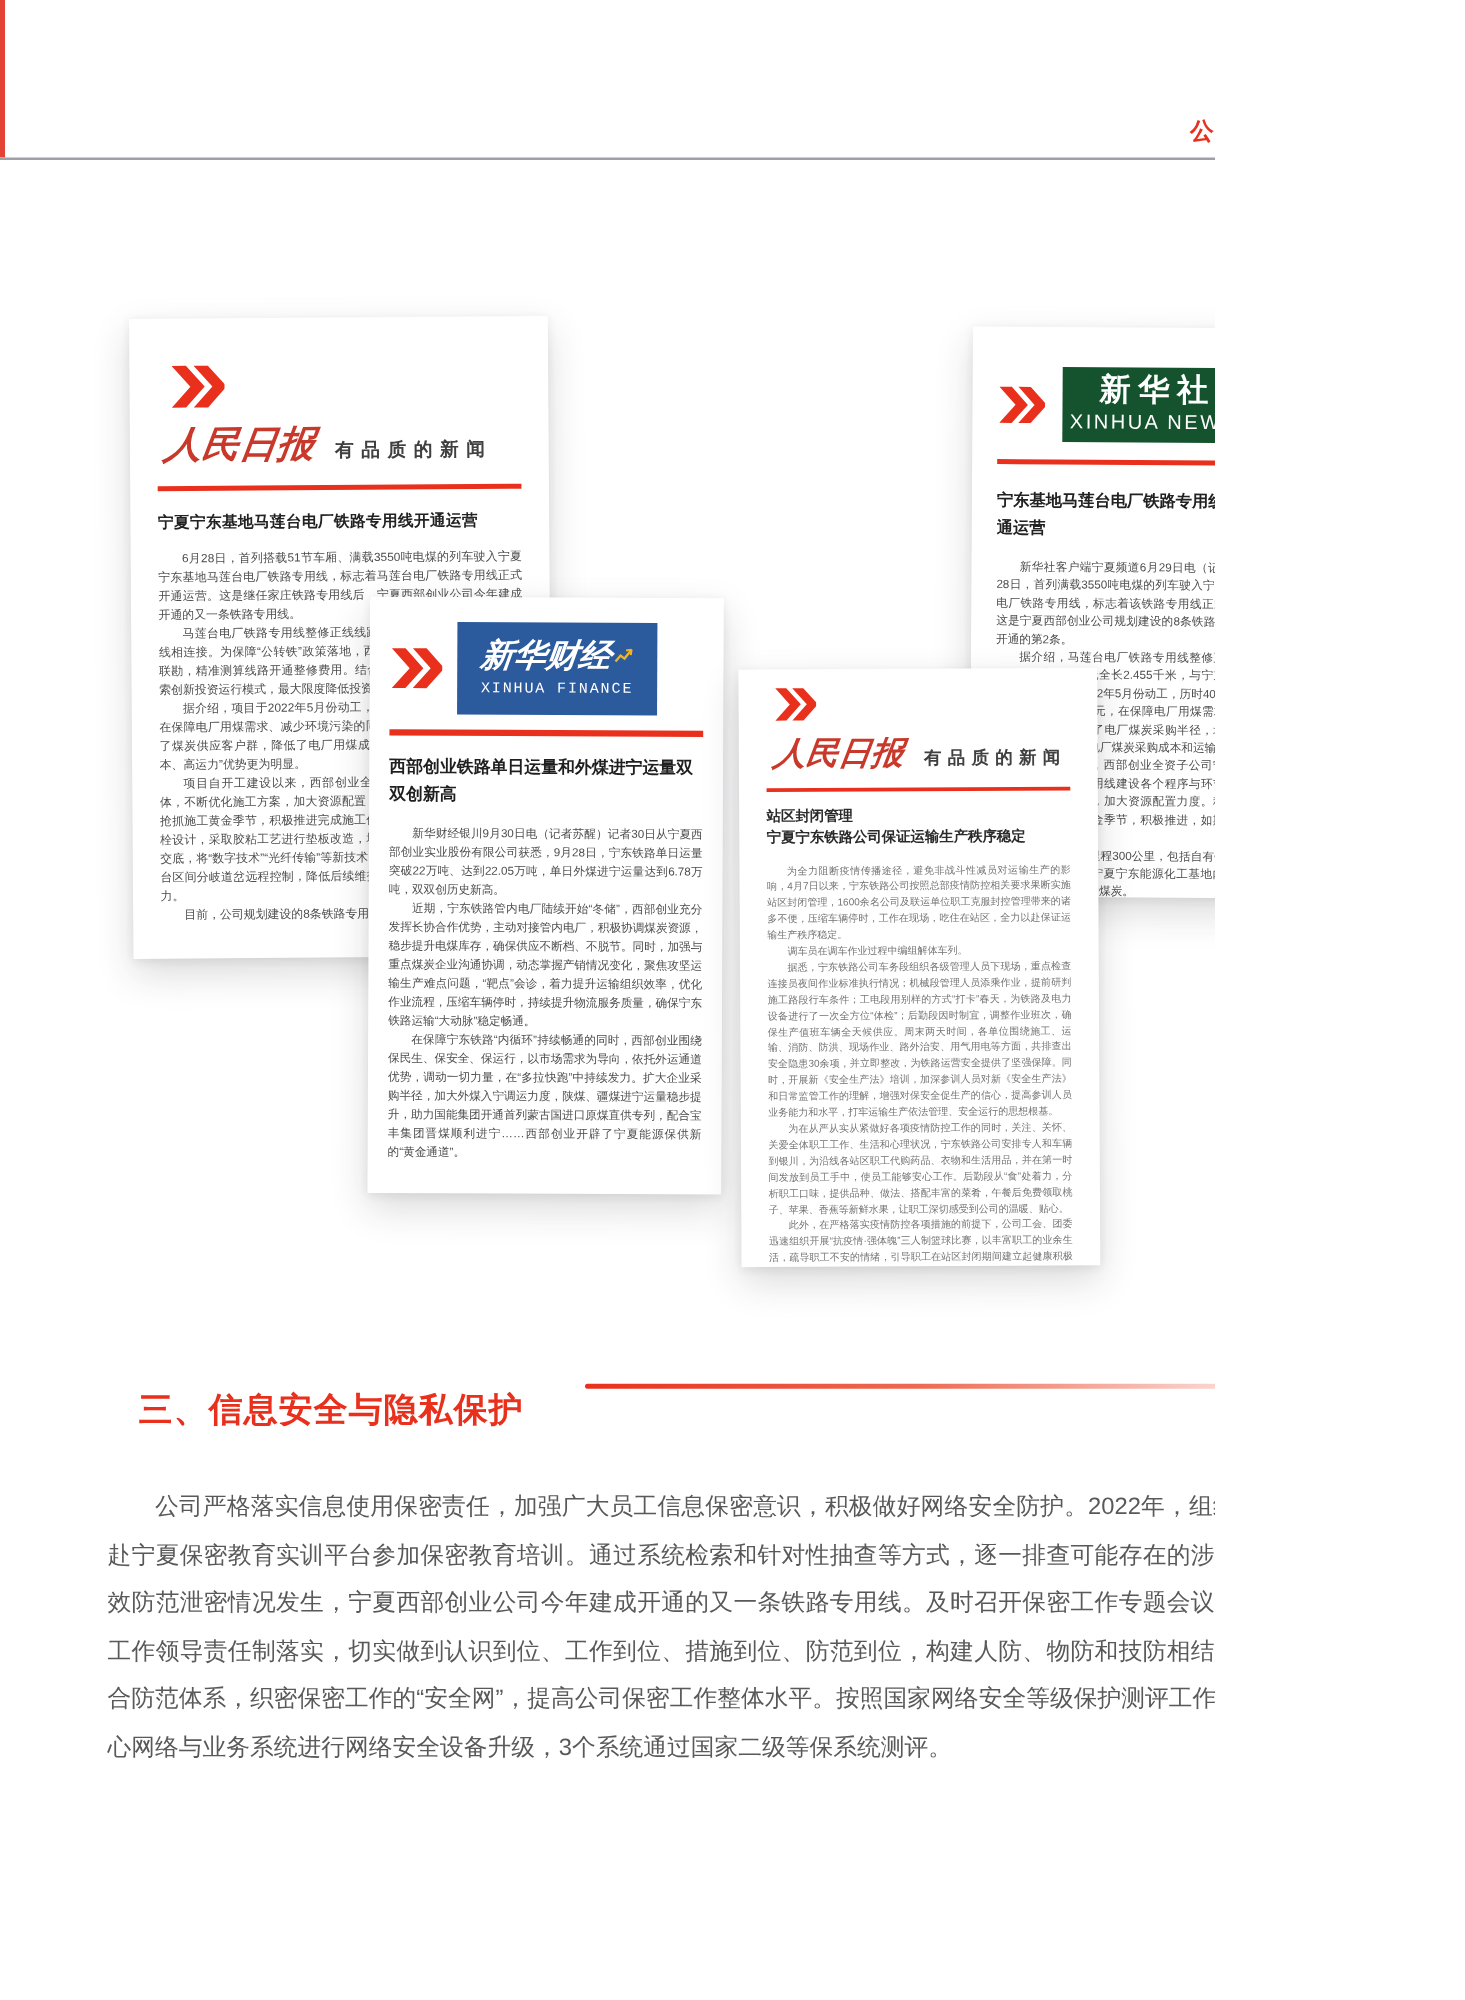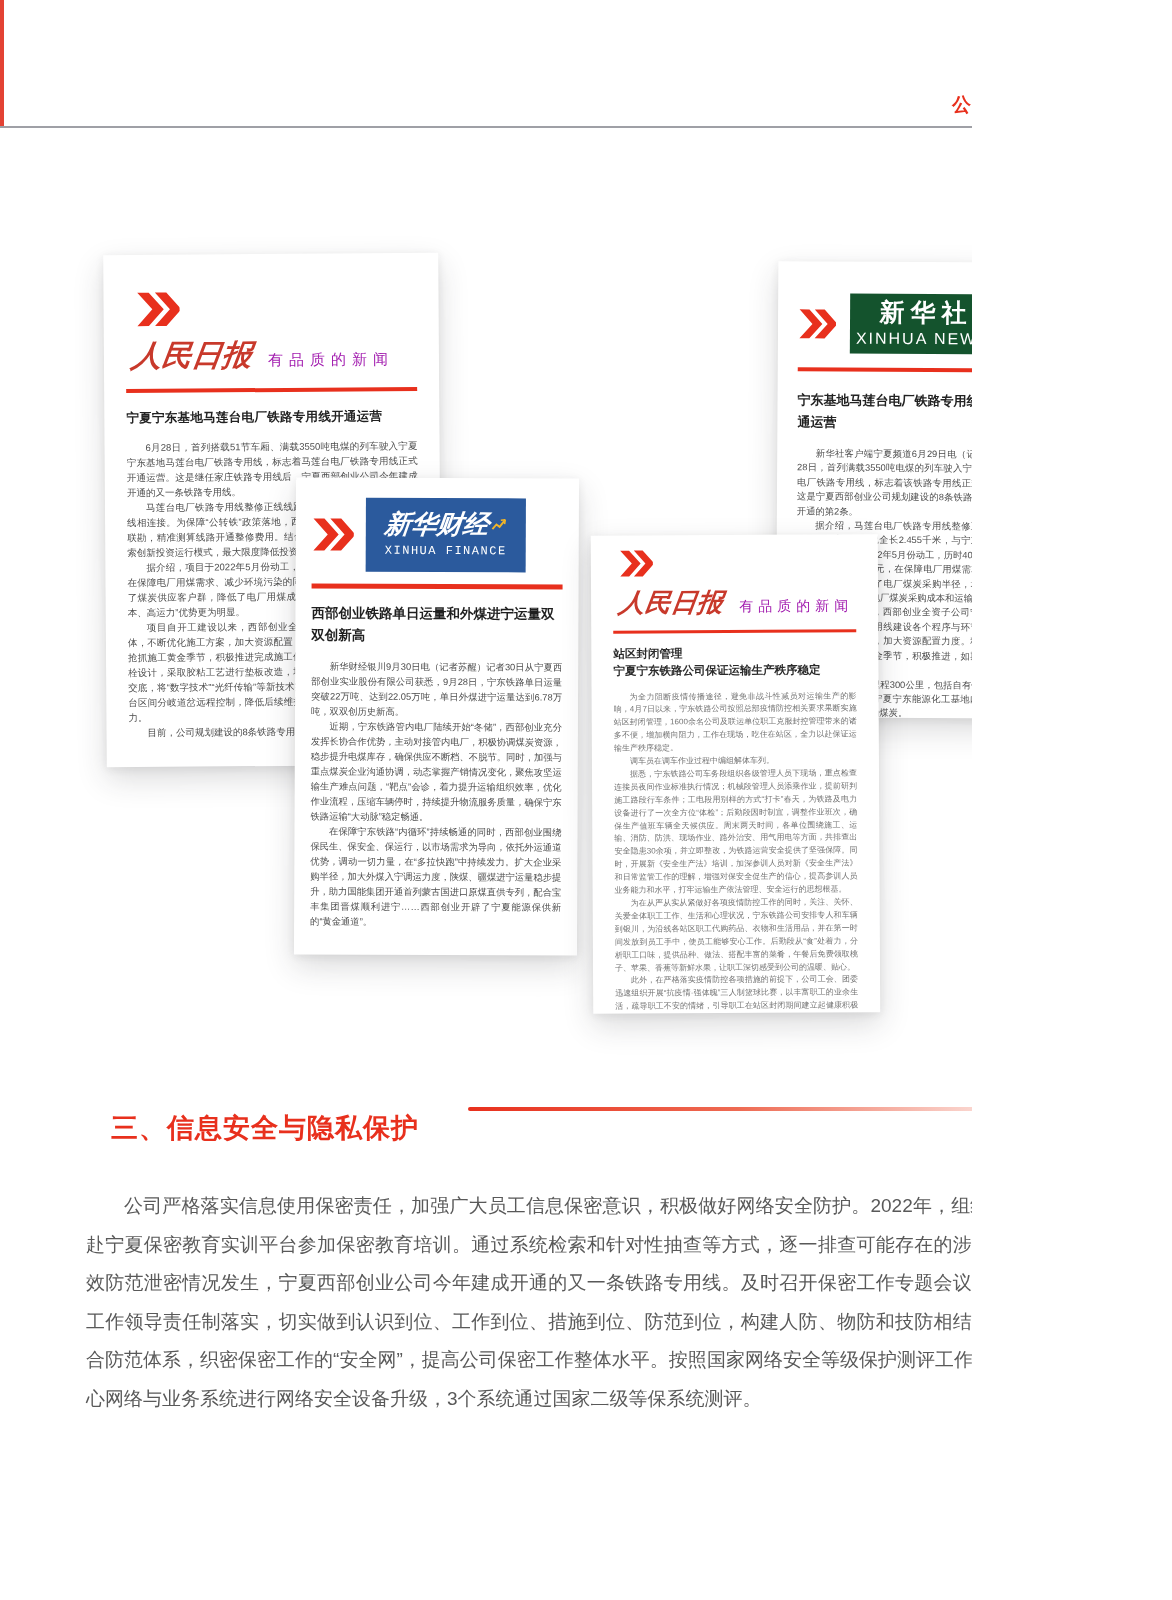--- a/index.html
+++ b/index.html
@@ -25,21 +25,21 @@
   .card3{left:295px;top:478px;width:283px;height:477px;padding:20px 16px 0;
          transform:rotate(0.25deg);z-index:3;}
   .card4{left:592px;top:535px;width:287px;height:478px;padding:14px 22px 0;
          transform:rotate(-0.3deg);z-index:4;}
 
   
   .pd-chev{margin-left:10px;}
   .pd-logo-row{display:flex;align-items:baseline;gap:16px;margin-top:8px;margin-left:6px;}
   .pd-logo{font-family:"Liberation Serif",serif;font-style:italic;font-weight:bold;
            color:#c8392b;font-size:30px;transform:skewX(-8deg);white-space:nowrap;}
-  .pd-tagline{font-size:15px;letter-spacing:6px;color:#a21caf;font-weight:400;white-space:nowrap;}
+  .pd-tagline{font-size:15px;letter-spacing:6px;color:#404040;font-weight:700;white-space:nowrap;}
   .red-rule{height:3.5px;background:#e8301d;margin-top:12px;}
   .card1 .headline{margin-top:16px;font-size:12.5px;font-weight:bold;color:#222;
                    letter-spacing:.3px;line-height:19px;}
   .card1 .body{margin-top:10px;}
   .card1 .body p{font-size:9.5px;line-height:15px;color:#4c4c4c;}
 
   
   .logo-row2{display:flex;align-items:center;gap:14px;}
   .xh-box{width:146px;height:60px;background:#14532d;color:#fff;display:flex;
           flex-direction:column;align-items:center;justify-content:center;}
@@ -178,21 +178,21 @@
     <div class="pd-logo-row">
       <span class="pd-logo">人民日报</span>
       <span class="pd-tagline">有品质的新闻</span>
     </div>
     <div class="red-rule"></div>
     <h3 class="headline">
       <div>站区封闭管理</div>
       <div>宁夏宁东铁路公司保证运输生产秩序稳定</div>
     </h3>
     <div class="body">
-      <p>为全力阻断疫情传播途径，避免非战斗性减员对运输生产的影响，4月7日以来，宁东铁路公司按照总部疫情防控相关要求果断实施站区封闭管理，1600余名公司及联运单位职工克服封控管理带来的诸多不便，增加横向阻力，工作在现场，吃住在站区，全力以赴保证运输生产秩序稳定。</p>
+      <p>为全力阻断疫情传播途径，避免非战斗性减员对运输生产的影响，4月7日以来，宁东铁路公司按照总部疫情防控相关要求果断实施站区封闭管理，1600余名公司及联运单位职工克服封控管理带来的诸多不便，压缩车辆停时，工作在现场，吃住在站区，全力以赴保证运输生产秩序稳定。</p>
       <p>调车员在调车作业过程中编组解体车列。</p>
       <p>据悉，宁东铁路公司车务段组织各级管理人员下现场，重点检查连接员夜间作业标准执行情况；机械段管理人员添乘作业，提前研判施工路段行车条件；工电段用别样的方式“打卡”春天，为铁路及电力设备进行了一次全方位“体检”；后勤段因时制宜，调整作业班次，确保生产值班车辆全天候供应。周末两天时间，各单位围绕施工、运输、消防、防洪、现场作业、路外治安、用气用电等方面，共排查出安全隐患30余项，并立即整改，为铁路运营安全提供了坚强保障。同时，开展新《安全生产法》培训，加深参训人员对新《安全生产法》和日常监管工作的理解，增强对保安全促生产的信心，提高参训人员业务能力和水平，打牢运输生产依法管理、安全运行的思想根基。</p>
       <p>为在从严从实从紧做好各项疫情防控工作的同时，关注、关怀、关爱全体职工工作、生活和心理状况，宁东铁路公司安排专人和车辆到银川，为沿线各站区职工代购药品、衣物和生活用品，并在第一时间发放到员工手中，使员工能够安心工作。后勤段从“食”处着力，分析职工口味，提供品种、做法、搭配丰富的菜肴，午餐后免费领取桃子、苹果、香蕉等新鲜水果，让职工深切感受到公司的温暖、贴心。</p>
       <p>此外，在严格落实疫情防控各项措施的前提下，公司工会、团委迅速组织开展“抗疫情·强体魄”三人制篮球比赛，以丰富职工的业余生活，疏导职工不安的情绪，引导职工在站区封闭期间建立起健康积极的心态。</p>
     </div>
   </article>
 
   <h2 class="sec-heading">三、信息安全与隐私保护</h2>
   <div class="sec-line"></div>
   <p class="main-para">公司严格落实信息使用保密责任，加强广大员工信息保密意识，积极做好网络安全防护。2022年，组织近30余人赴宁夏保密教育实训平台参加保密教育培训。通过系统检索和针对性抽查等方式，逐一排查可能存在的涉密问题，有效防范泄密情况发生，宁夏西部创业公司今年建成开通的又一条铁路专用线。及时召开保密工作专题会议，强化保密工作领导责任制落实，切实做到认识到位、工作到位、措施到位、防范到位，构建人防、物防和技防相结合的保密综合防范体系，织密保密工作的“安全网”，提高公司保密工作整体水平。按照国家网络安全等级保护测评工作要求，对核心网络与业务系统进行网络安全设备升级，3个系统通过国家二级等保系统测评。</p>

